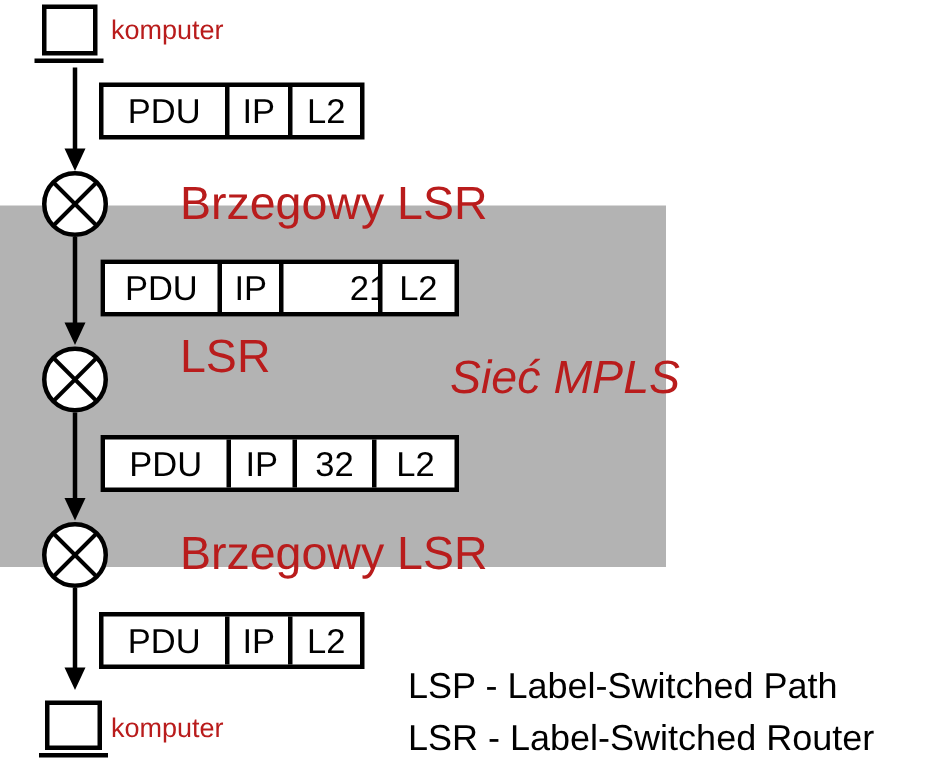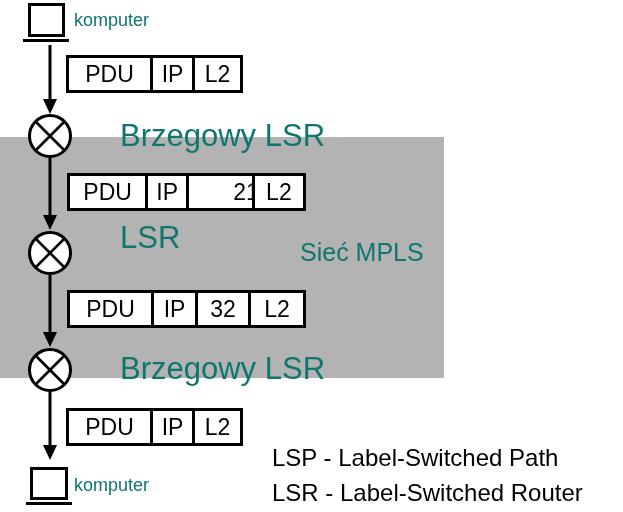--- a/index.html
+++ b/index.html
@@ -5,24 +5,24 @@
   html,body{margin:0;padding:0;background:#fff;}
   .canvas{
     position:relative;width:623px;height:512px;background:#fff;overflow:hidden;
     font-family:"Liberation Sans","DejaVu Sans",sans-serif;color:#000;
   }
   .region{
     position:absolute;left:0;top:137px;width:444px;height:241px;
     background:#b3b3b3;
   }
   .overlay{position:absolute;left:0;top:0;width:623px;height:512px;}
-  .label{position:absolute;white-space:nowrap;color:#0f766e;}
+  .label{position:absolute;white-space:nowrap;color:#b91c1c;}
   .komputer-label{font-size:18px;line-height:20px;}
   .node-label{font-size:31px;line-height:28px;margin-left:36px;}
-  .region-label{font-size:25px;line-height:28px;}
+  .region-label{font-size:31px;line-height:28px;font-style:italic;}
   .legend{position:absolute;left:272px;top:440px;font-size:24px;line-height:35px;}
   .legend-line{white-space:nowrap;}
   .packet{
     position:absolute;display:flex;box-sizing:border-box;height:38px;
     background:#fff;border:3px solid #000;
   }
   .cell{
     box-sizing:border-box;height:32px;line-height:32px;text-align:center;
     font-size:23px;border-left:3px solid #000;overflow:hidden;
   }

